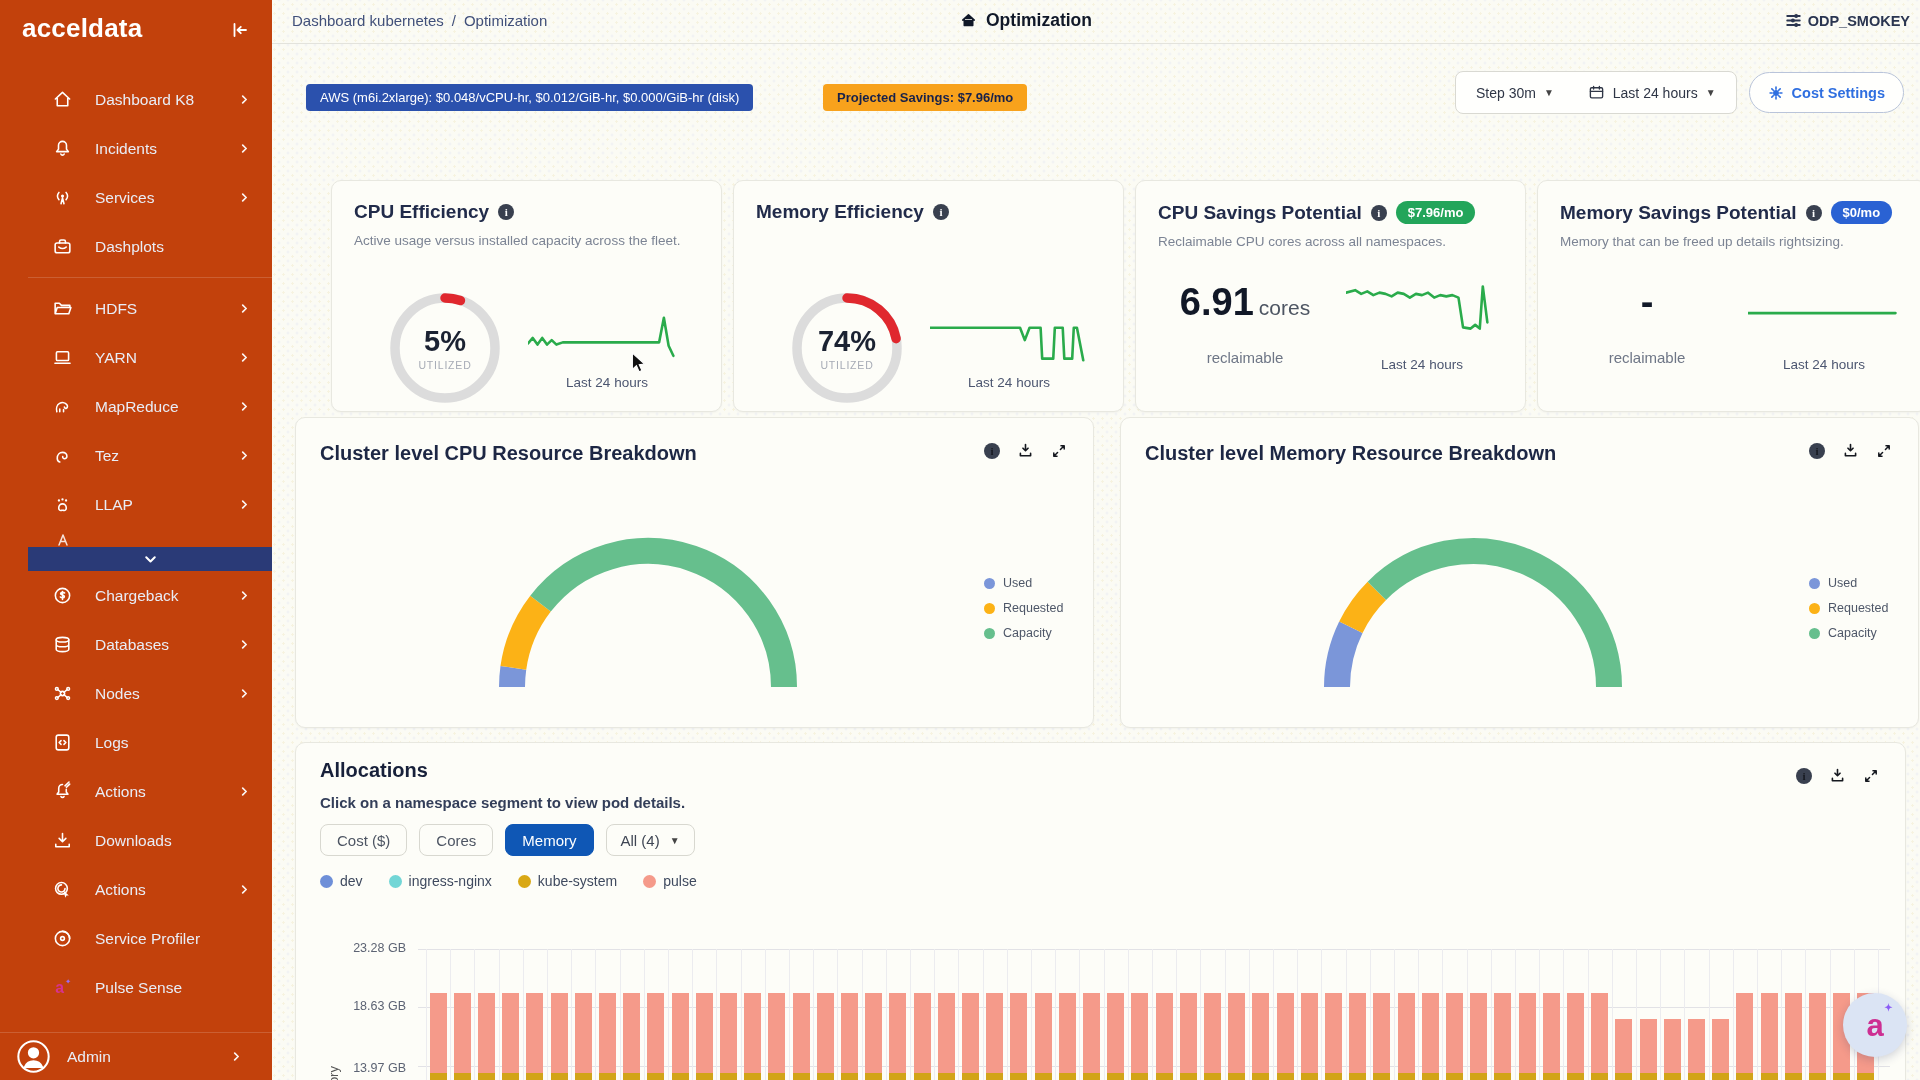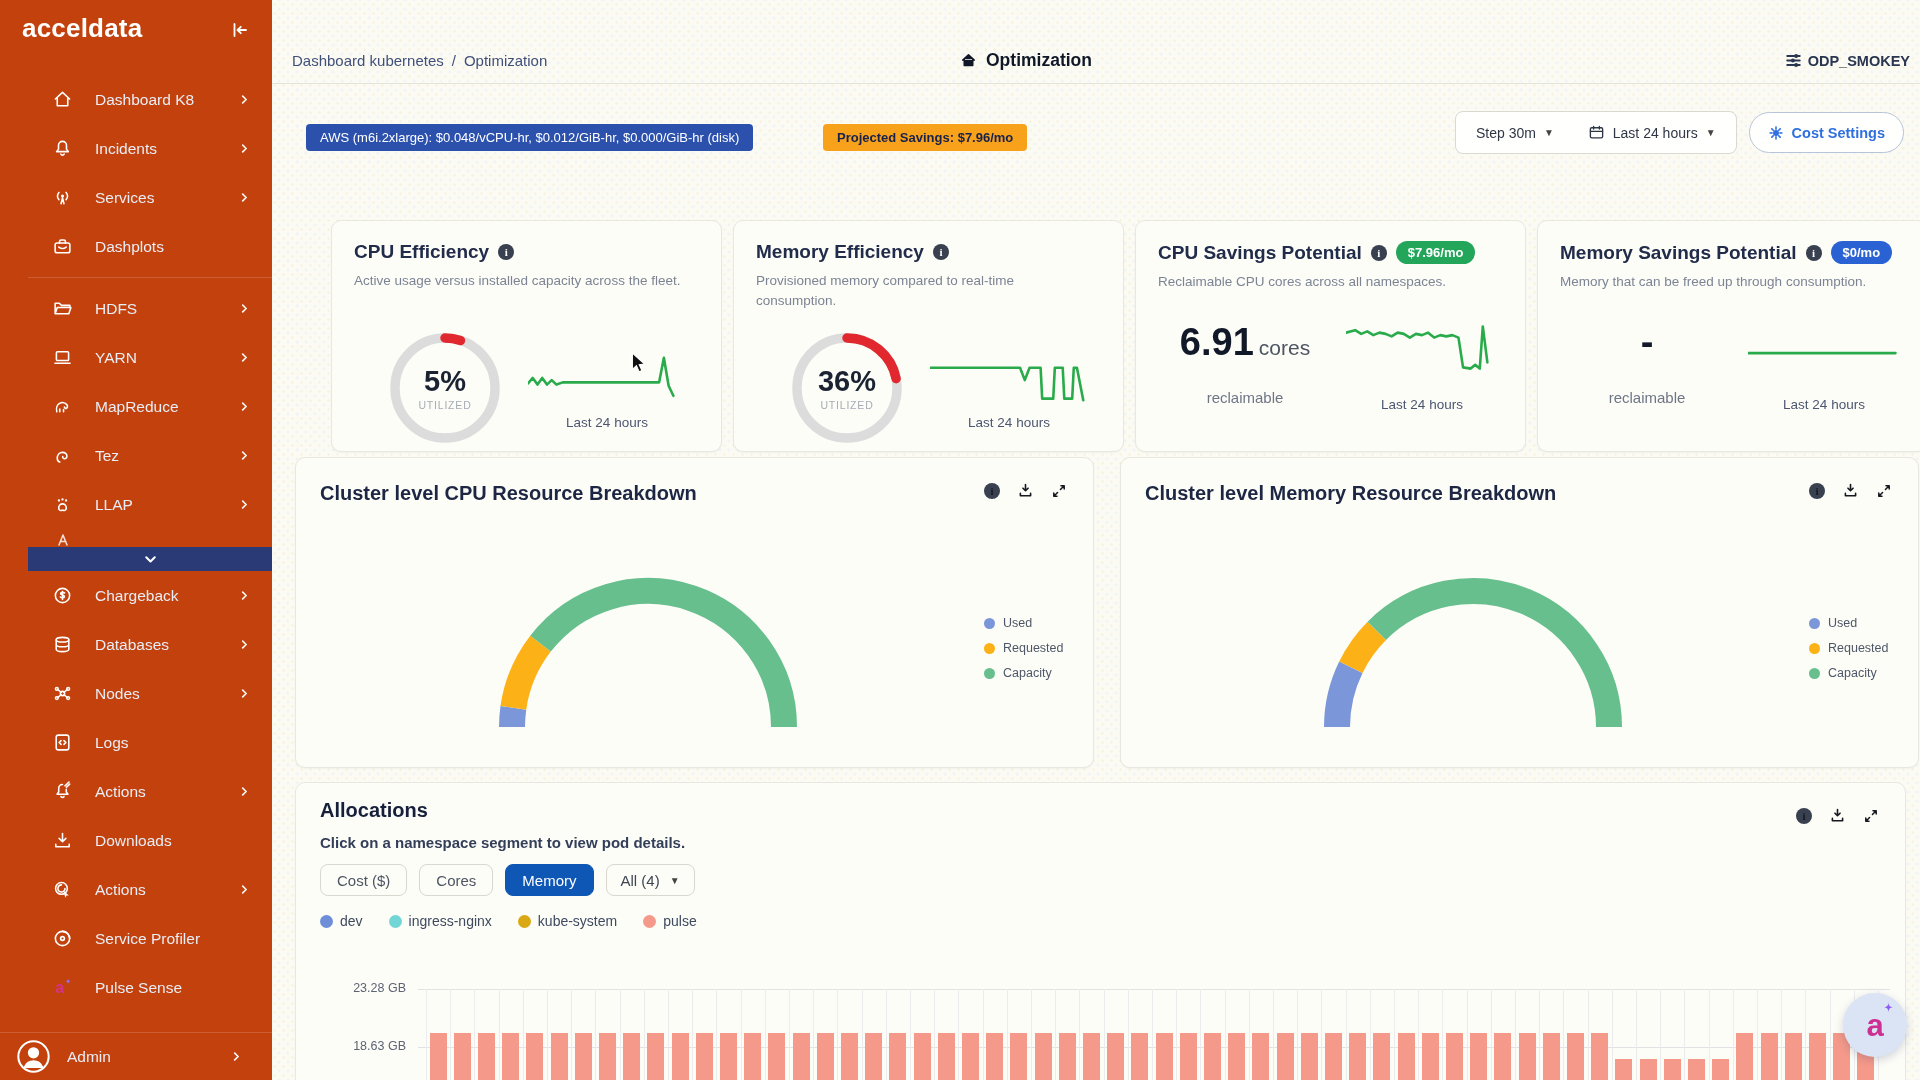--- a/index.html
+++ b/index.html
@@ -21,21 +21,21 @@
   .schev{width:15px;height:15px;color:#fff;opacity:.95;flex:none;}
   .s-div{height:1px;background:rgba(255,255,255,.16);margin:6px 0;}
   .s-partial{height:18px;overflow:hidden;padding-left:24px;opacity:.85;}
   .s-expander{height:24px;background:#2a3a77;display:flex;align-items:center;justify-content:center;cursor:pointer;color:#fff;}
   .admin-wrap{position:absolute;bottom:0;left:0;right:0;}
   .admin-div{height:1px;background:rgba(255,255,255,.16);}
   .admin-row{display:flex;align-items:center;height:47px;padding:0 28px 0 15px;cursor:pointer;color:#fff;}
   .aicon{width:37px;height:37px;display:flex;color:#fff;flex:none;}
   .admin-row .slabel{margin-left:15px;}
   
-  .main{position:absolute;left:272px;top:0;right:0;bottom:0;margin-top:40px;}
+  .main{position:absolute;left:272px;top:0;right:0;bottom:0;}
   .topbar{position:absolute;top:0;left:0;right:0;height:43px;border-bottom:1px solid #e3e3dc;}
   .crumbs{position:absolute;left:20px;top:12px;font-size:15px;color:#41507a;display:flex;gap:8px;font-weight:500;}
   .crumb-root{cursor:pointer;}
   .page-title{position:absolute;left:688px;top:10px;display:flex;gap:9px;align-items:center;
               font-size:17.5px;font-weight:700;color:#101828;}
   .tenant{position:absolute;right:10px;top:11px;display:flex;align-items:center;gap:5px;
           font-size:14.5px;font-weight:600;color:#2a3550;cursor:pointer;}
   .pill{position:absolute;top:84px;height:27px;display:flex;align-items:center;border-radius:4px;font-size:13px;}
   .pill.aws{left:34px;background:#2b51ad;color:#fff;padding:0 14px;}
   .pill.save{left:551px;background:#f8a21c;color:#17214a;font-weight:700;padding:0 14px;}
@@ -474,28 +474,27 @@
               <polyline points="0,58 3,48 6,60 9,48 12,60 15,52 18,60 22,56 60,56 75,56 83,56 86,12 89,62 92,80" fill="none" stroke="#2aab4b" stroke-width="2.6" vector-effect="non-scaling-stroke" stroke-linejoin="round" stroke-linecap="round"></polyline>
             </svg>
           </div>
       <div class="spark-label" style="left:196px;top:194px;width:158px;">Last 24 hours</div>
     </div>
         <div class="card stat-card">
       <div class="sc-head">
             <span class="sc-title">Memory Efficiency</span>
         <span class="info-dot">i</span>
           </div>
-      <div class="sc-desc">Provisioned memory compared to real-time consumption.</div>
       <div class="donut-wrap">
         <svg width="114" height="114">
               <circle cx="57" cy="57" r="50" fill="none" stroke="#dcdcdc" stroke-width="9.5"></circle>
               <path d="M57.00 7.00 A50 50 0 0 1 106.11 47.63" fill="none" stroke="#e0282e" stroke-width="9.5" stroke-linecap="round"></path>
             </svg>
         <div class="donut-center">
-              <span class="donut-pct">36%</span>
+              <span class="donut-pct">74%</span>
               <span class="donut-sub">UTILIZED</span>
             </div>
       </div>
       <div class="spark-wrap" style="left:196px;top:130px;">
             <svg width="158" height="56" viewBox="0 0 100 100" preserveAspectRatio="none">
               <polyline points="0,30 57,30 60,52 63,30 70,30 71,85 78,85 79,30 84,30 85,85 90,85 91,30 93,30 97,88" fill="none" stroke="#2aab4b" stroke-width="2.6" vector-effect="non-scaling-stroke" stroke-linejoin="round" stroke-linecap="round"></polyline>
             </svg>
           </div>
       <div class="spark-label" style="left:196px;top:194px;width:158px;">Last 24 hours</div>
     </div>
@@ -514,21 +513,21 @@
             </svg>
           </div>
       <div class="spark-label" style="left:210px;top:176px;width:152px;">Last 24 hours</div>
     </div>
         <div class="card stat-card">
       <div class="sc-head">
             <span class="sc-title">Memory Savings Potential</span>
         <span class="info-dot">i</span>
             <span class="sc-badge" style="background:#2a62d3">$0/mo</span>
           </div>
-      <div class="sc-desc">Memory that can be freed up through consumption.</div>
+      <div class="sc-desc">Memory that can be freed up details rightsizing.</div>
       <div class="big-val"><span class="big-num">-</span></div>
       <div class="val-sub">reclaimable</div>
       <div class="spark-wrap" style="left:210px;top:98px;">
             <svg width="152" height="62" viewBox="0 0 100 100" preserveAspectRatio="none">
               <polyline points="0,55 97,55" fill="none" stroke="#2aab4b" stroke-width="2.6" vector-effect="non-scaling-stroke" stroke-linejoin="round" stroke-linecap="round"></polyline>
             </svg>
           </div>
       <div class="spark-label" style="left:210px;top:176px;width:152px;">Last 24 hours</div>
     </div>
       </div>

